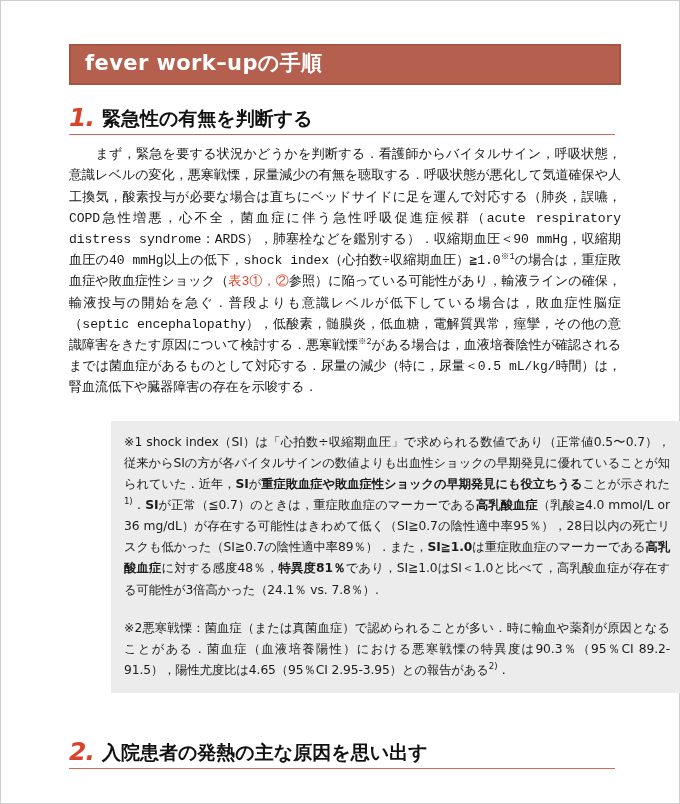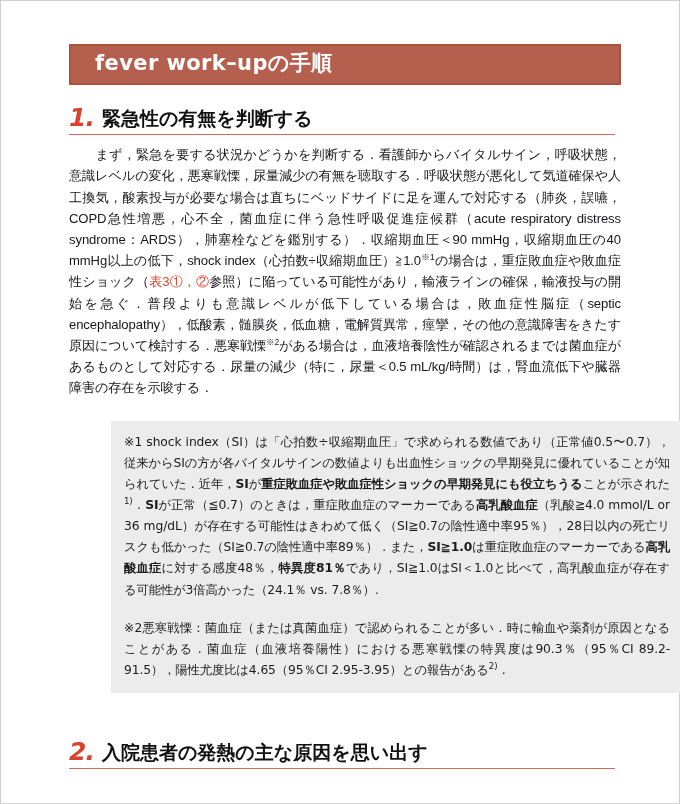--- a/index.html
+++ b/index.html
@@ -32,21 +32,21 @@
     width: 556px;
   }
 
   
   .title-bar {
     box-sizing: border-box;
     margin-top: 43px;
     width: 552px;
     background: #b55f4f;
     border: 2px solid #a8543f;
-    padding: 6px 14px 8px 24px;
+    padding: 6px 14px 8px 14px;
   }
   .title-bar-text {
     color: #ffffff;
     font-family: "DejaVu Sans", "Liberation Sans", sans-serif;
     font-size: 21px;
     font-weight: bold;
     letter-spacing: 0.4px;
     line-height: 1.1;
     white-space: nowrap;
   }
@@ -76,21 +76,21 @@
     font-family: "DejaVu Sans", "Liberation Sans", sans-serif;
     font-size: 19px;
     font-weight: bold;
     line-height: 1.1;
     padding-bottom: 1px;
   }
 
   
   .para {
     margin: 9px 10px 0 0;
-    font-family: Liberation Sans, sans-serif;
+    font-family: Liberation Mono, monospace;
     font-size: 13.1px;
     line-height: 1.62;
     text-align: justify;
     text-justify: inter-character;
     text-indent: 1em;
     color: #17171a;
     width: 552px;
     letter-spacing: -0.1px;
   }
 

